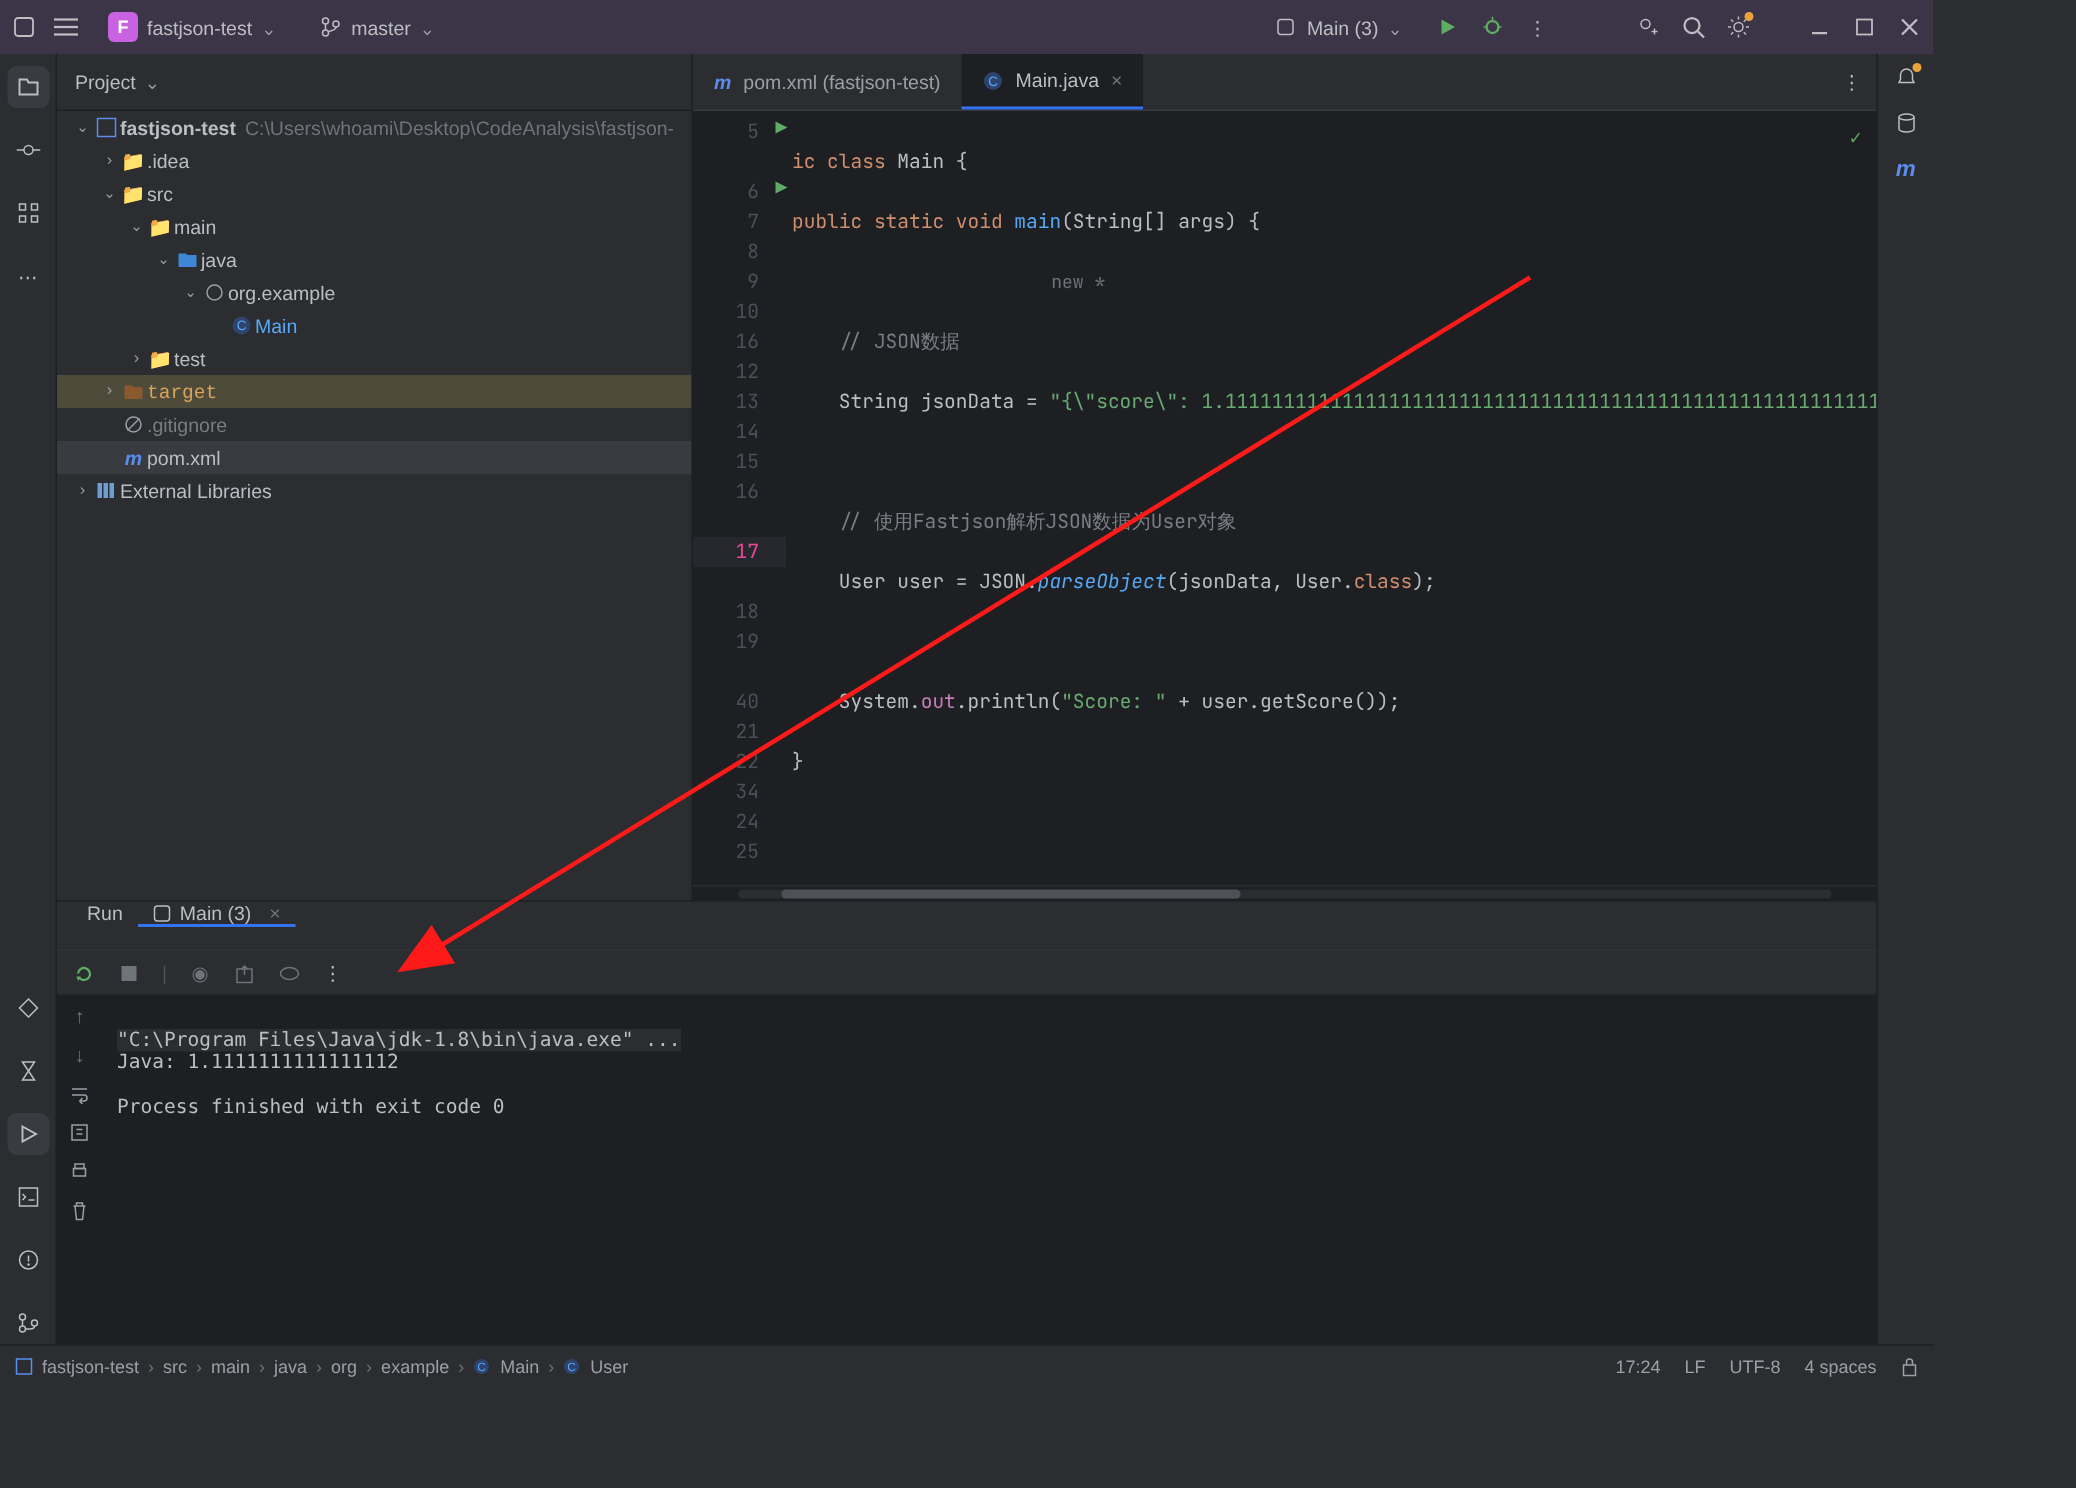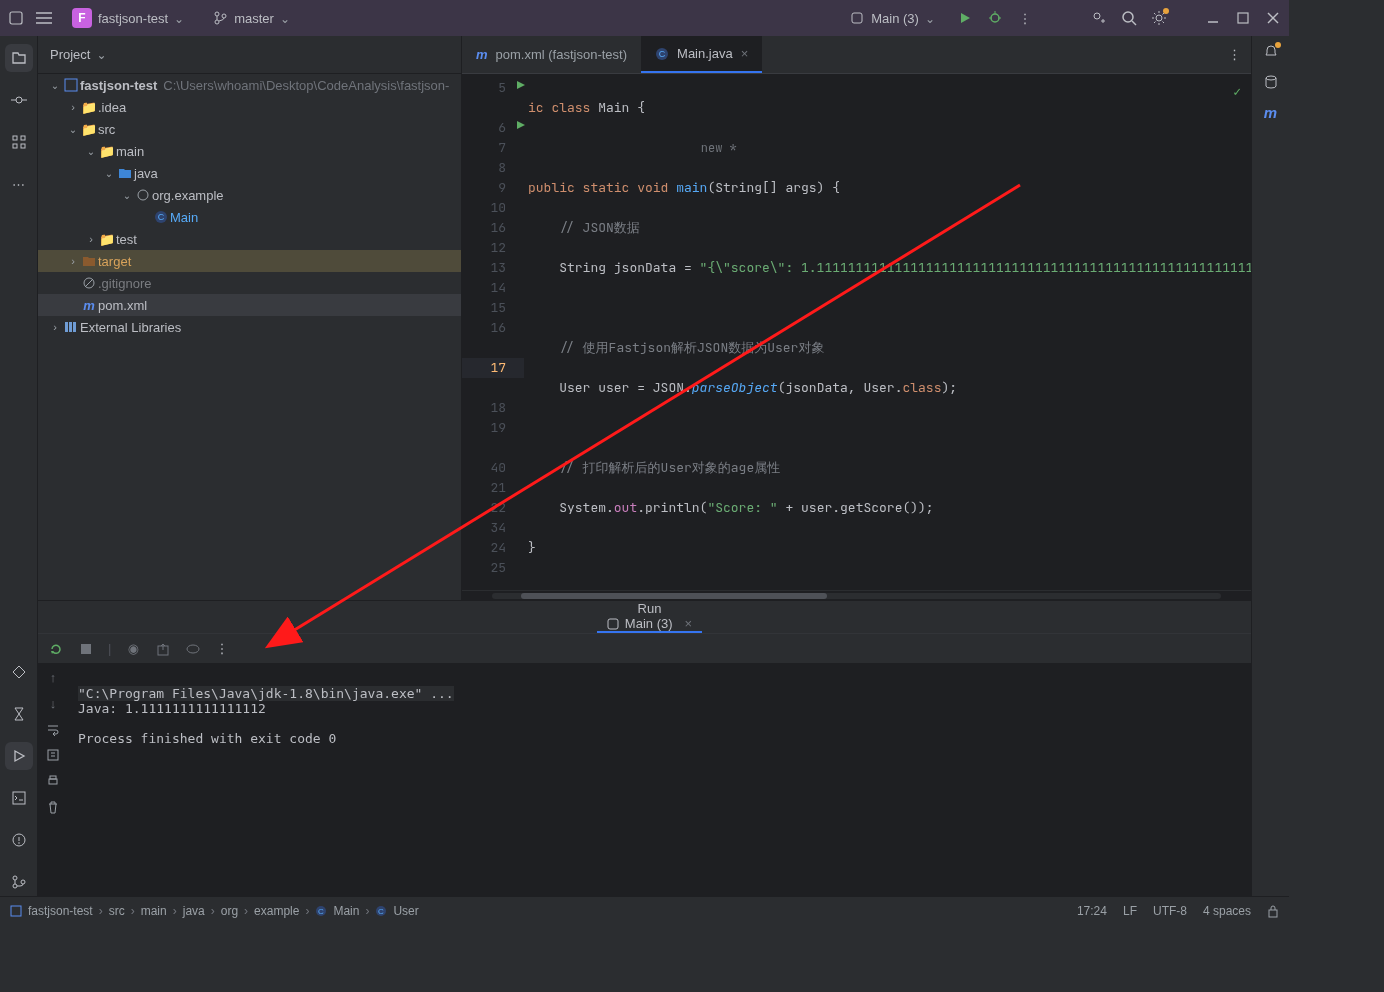--- a/index.html
+++ b/index.html
@@ -15,21 +15,21 @@
 .leftbar { width:38px; background:#2b2d30; border-right:1px solid #1e1f22; display:flex; flex-direction:column; align-items:center; padding-top:8px; gap:14px; }
 .leftbar .lb-btn { width:28px; height:28px; border-radius:6px; display:flex; align-items:center; justify-content:center; cursor:pointer; }
 .leftbar .lb-btn.active { background:#393b40; }
 .leftbar .spacer { flex:1; }
 .content-col { flex:1; display:flex; flex-direction:column; min-width:0; }
 .top-split { flex:1; display:flex; min-height:0; }
 .project-panel { width:424px; background:#2b2d30; border-right:1px solid #1e1f22; display:flex; flex-direction:column; min-width:0; }
 .pp-header { height:38px; display:flex; align-items:center; padding:0 12px; gap:6px; border-bottom:1px solid #1e1f22; }
 .tree { overflow-x:hidden; overflow-y:hidden; font-size:13px; }
 .tree-item { display:flex; align-items:center; height:22px; white-space:nowrap; padding-right:6px; cursor:pointer; }
-.tree-item.hl-brown { background:#4f4b3a; }
+.tree-item.hl-brown { background:#4f4b3a;font-family:Liberation Mono, monospace; }
 .tree-item.hl-sel { background:#393b40; }
 .tree-item .arrow { width:14px; text-align:center; color:#9aa0a6; font-size:10px; }
 .tree-item .ticon { width:18px; display:flex; justify-content:center; }
 .tree-item .lbl { color:#bcbec4; }
 .tree-item .lbl.bold { font-weight:bold; }
 .tree-item .lbl.orange { color:#d9a35b; }
 .tree-item .lbl.blue { color:#57aaf7; }
 .tree-item .lbl.gray { color:#7a7c80; }
 .tree-path { color:#6f737a; margin-left:6px; }
 .editor-area { flex:1; display:flex; flex-direction:column; min-width:0; background:#1e1f22; }
@@ -51,21 +51,21 @@
 .fn { color:#56a8f5; }
 .fnit { color:#56a8f5; font-style:italic; }
 .str { color:#6aab73; }
 .cmt { color:#7a7e85; }
 .fld { color:#c77dbb; }
 .hscroll { height:10px; background:#1e1f22; border-top:1px solid #2b2d30; display:flex; align-items:center; padding:0 30px; }
 .hscroll .track { flex:1; height:6px; background:#2b2d30; border-radius:3px; position:relative; }
 .hscroll .thumb { position:absolute; left:4%; width:42%; height:6px; background:#4e5157; border-radius:3px; }
 .check-icon { color:#5fad65; position:absolute; top:8px; right:10px; }
 .run-panel { height:296px; border-top:1px solid #1e1f22; display:flex; flex-direction:column; background:#1e1f22; }
-.run-tabs { height:32px; display:flex; align-items:center; background:#2b2d30; padding-left:10px;flex-direction:column; }
+.run-tabs { height:32px; display:flex; align-items:flex-start; background:#2b2d30; padding-left:10px; }
 .run-tab { display:flex; align-items:center; padding:0 10px; color:#bcbec4; }
 .run-tab.main { border-bottom:2px solid #3574f0; gap:6px; }
 .run-toolbar { height:30px; display:flex; align-items:center; padding:0 10px; gap:14px; border-top:1px solid #323438; background:#2b2d30;}
 .run-body { flex:1; display:flex; }
 .run-left { width:30px; display:flex; flex-direction:column; align-items:center; padding-top:6px; gap:10px; }
 .run-out { flex:1; font-family:Consolas,monospace; font-size:13px; padding:8px 10px; white-space:pre; position:relative; }
 .run-out .cmdline { background:#2b2d30; display:inline; }
 .rightbar { width:38px; background:#2b2d30; border-left:1px solid #1e1f22; display:flex; flex-direction:column; align-items:center; padding-top:8px; gap:14px; }
 .statusbar { height:28px; background:#2b2d30; border-top:1px solid #1e1f22; display:flex; align-items:center; padding:0 10px; font-size:12px; color:#9aa0a6; gap:6px; }
 .statusbar .crumbs { display:flex; align-items:center; gap:6px; flex:1; }
@@ -382,43 +382,42 @@
               <div class="gln">8</div>
               <div class="gln">9</div>
               <div class="gln">10</div>
               <div class="gln">16</div>
               <div class="gln">12</div>
               <div class="gln">13</div>
               <div class="gln">14</div>
               <div class="gln">15</div>
               <div class="gln">16</div>
             <div class="inlay-row"></div>
-            <div class="gln" style="background:#26282e;color:#fdba74;">17</div>
+            <div class="gln" style="background:#26282e;color:#ec4899;">17</div>
             <div class="inlay-row"></div>
             <div class="gln">18</div>
               <div class="gln">19</div>
             <div class="inlay-row"></div>
             <div class="gln">40</div>
               <div class="gln">21</div>
               <div class="gln">22</div>
               <div class="gln">34</div>
               <div class="gln">24</div>
               <div class="gln">25</div>
           </div>
           <div class="code">
 <div class="code-line"><span class="kw">ic class</span> <span class="ty">Main</span> {</div>
+<div class="code-line"><span class="kw">public static void</span> <span class="fn">main</span>(String[] args) {</div>
 <div class="code-line"><span class="inlay">                        new *</span></div>
-<div class="code-line"><span class="kw">public static void</span> <span class="fn">main</span>(String[] args) {</div>
 <div class="code-line">    <span class="cmt">// JSON数据</span></div>
 <div class="code-line">    String jsonData = <span class="str">"{\"score\": </span><span class="str">1.11111111111111111111111111111111111111111111111111111111111</span></div>
 <div class="code-line"></div>
 <div class="code-line">    <span class="cmt">// 使用Fastjson解析JSON数据为User对象</span></div>
 <div class="code-line">    User user = JSON.<span class="fnit">parseObject</span>(jsonData, User.<span class="kw">class</span>);</div>
 <div class="code-line"></div>
-<div class="code-line">    <span class="cmt">// 打印解析后的User对象的age属性</span></div>
 <div class="code-line">    System.<span class="fld">out</span>.println(<span class="str">"Score: "</span> + user.getScore());</div>
 <div class="code-line">}</div>
 <div class="code-line"></div>
 
 
 
 
 
 
 

